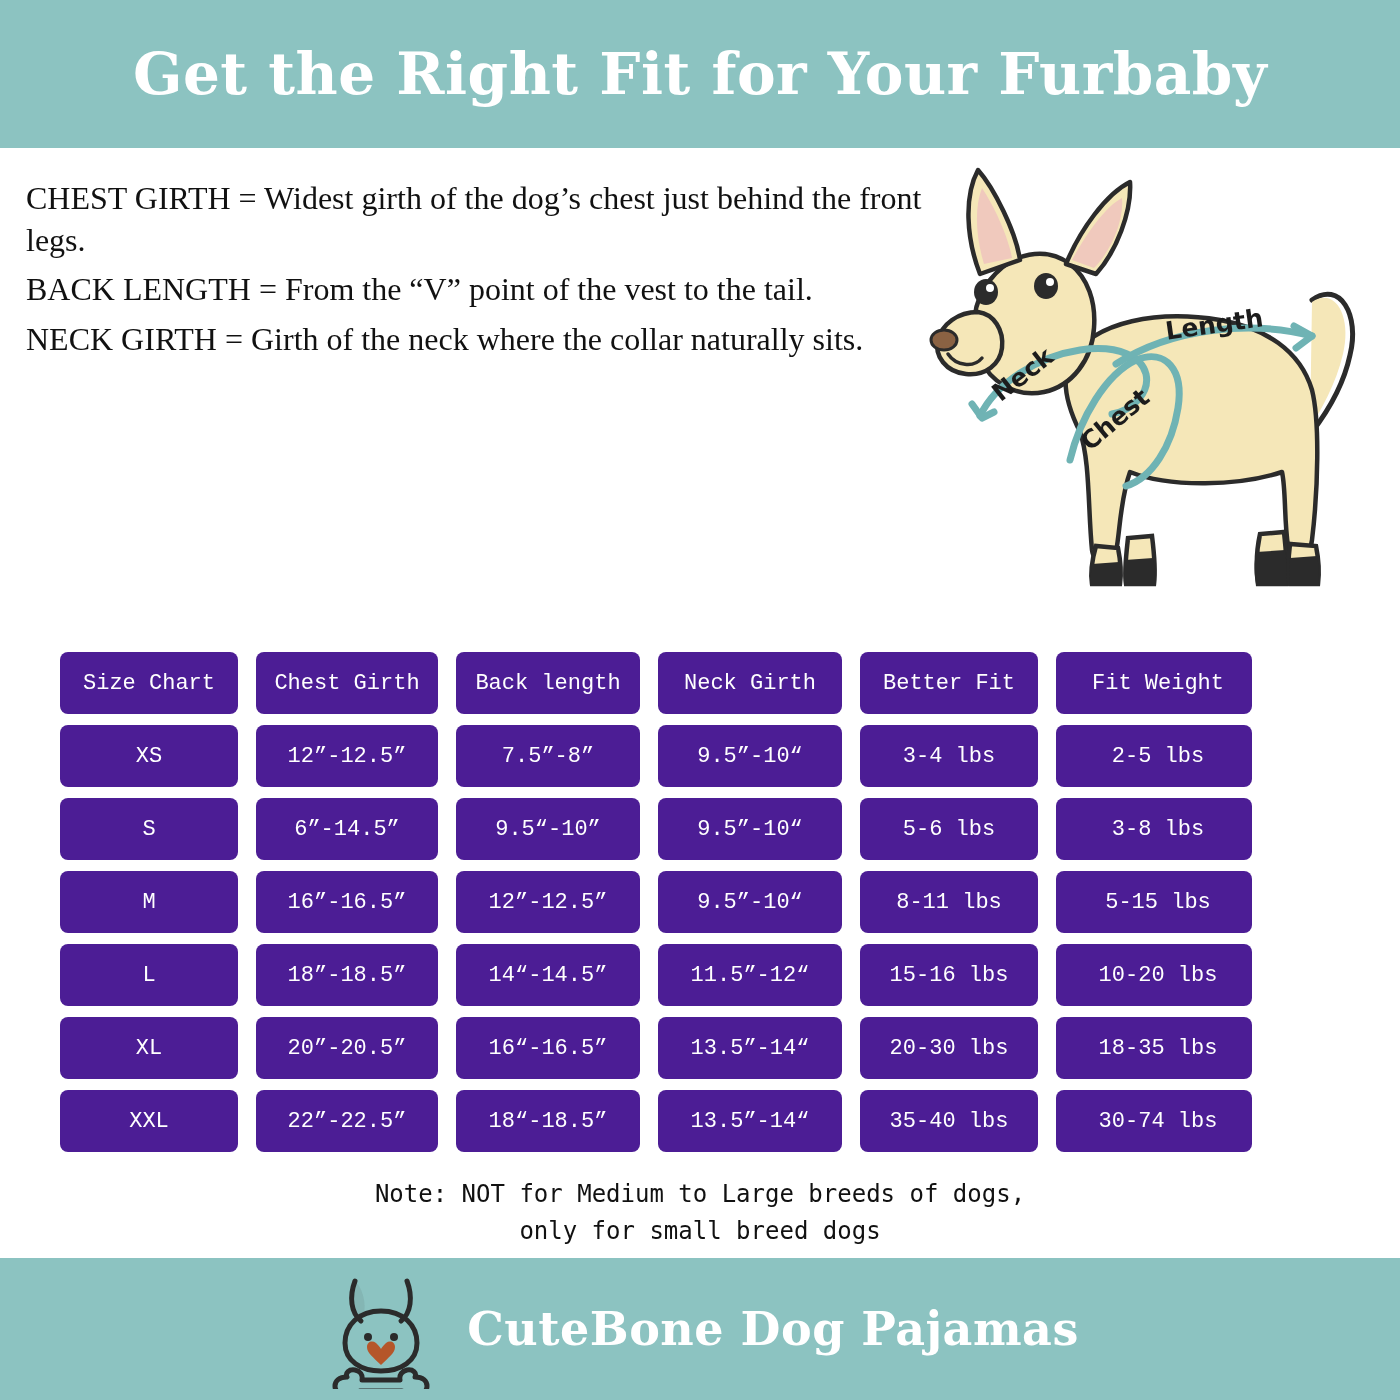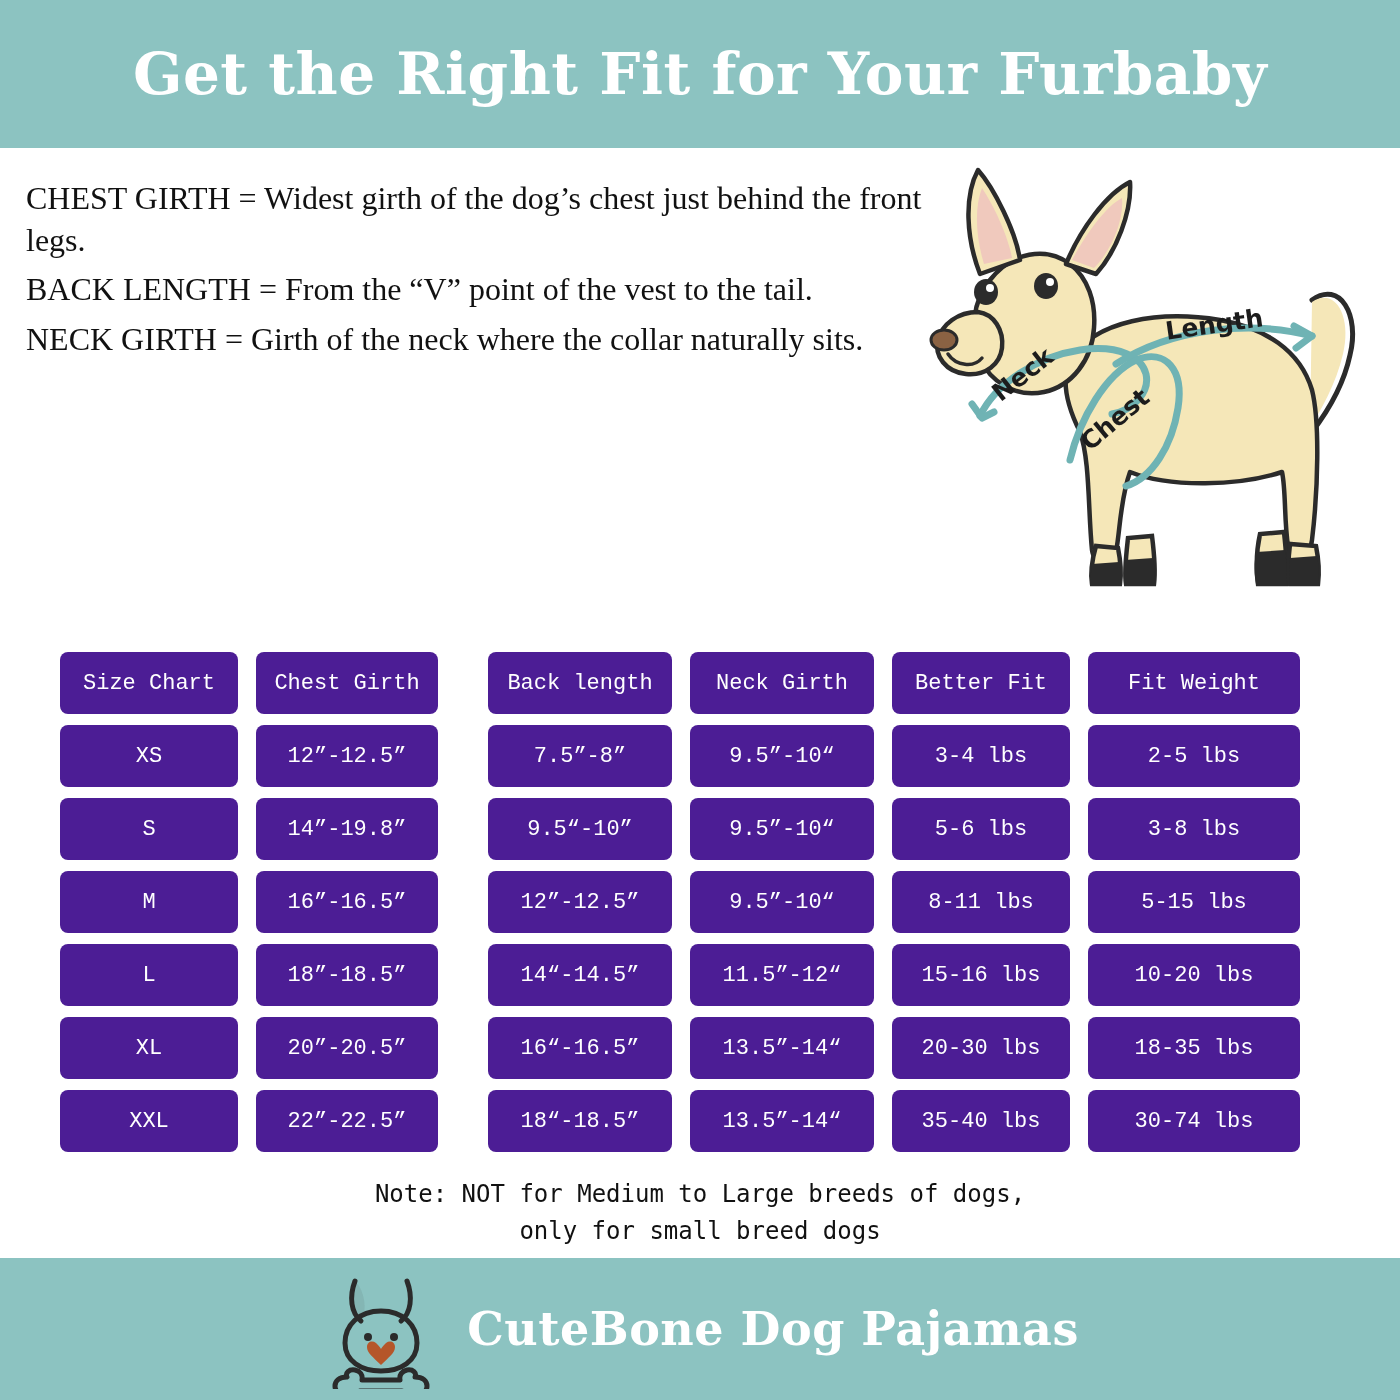--- a/index.html
+++ b/index.html
@@ -114,24 +114,24 @@
     height: 62px;
     display: flex;
     align-items: center;
     justify-content: center;
     font-family: Liberation Mono, monospace;
     font-size: 22px;
     border-radius: 8px;
   }
   .c0 { width: 178px; }
   .c1 { width: 182px; }
-  .c2 { width: 184px; margin-left: 32px; }
+  .c2 { width: 184px; }
   .c3 { width: 184px; }
   .c4 { width: 178px; }
-  .c5 { width: 212px; }
+  .c5 { width: 188px; padding-left: 8px; }
   .head-cell {
     font-size: 22px;
   }
 
   .note {
     position: absolute;
     top: 1168px;
     left: 0;
     width: 1400px;
     text-align: center;
@@ -255,21 +255,21 @@
       <div class="cell c0">XS</div>
       <div class="cell c1">12”-12.5”</div>
       <div class="cell c2">7.5”-8”</div>
       <div class="cell c3">9.5”-10“</div>
       <div class="cell c4">3-4 lbs</div>
       <div class="cell c5">2-5 lbs</div>
     </div>
 
     <div class="trow">
       <div class="cell c0">S</div>
-      <div class="cell c1">14”-19.8”</div>
+      <div class="cell c1">6”-14.5”</div>
       <div class="cell c2">9.5“-10”</div>
       <div class="cell c3">9.5”-10“</div>
       <div class="cell c4">5-6 lbs</div>
       <div class="cell c5">3-8 lbs</div>
     </div>
 
     <div class="trow">
       <div class="cell c0">M</div>
       <div class="cell c1">16”-16.5”</div>
       <div class="cell c2">12”-12.5”</div>

